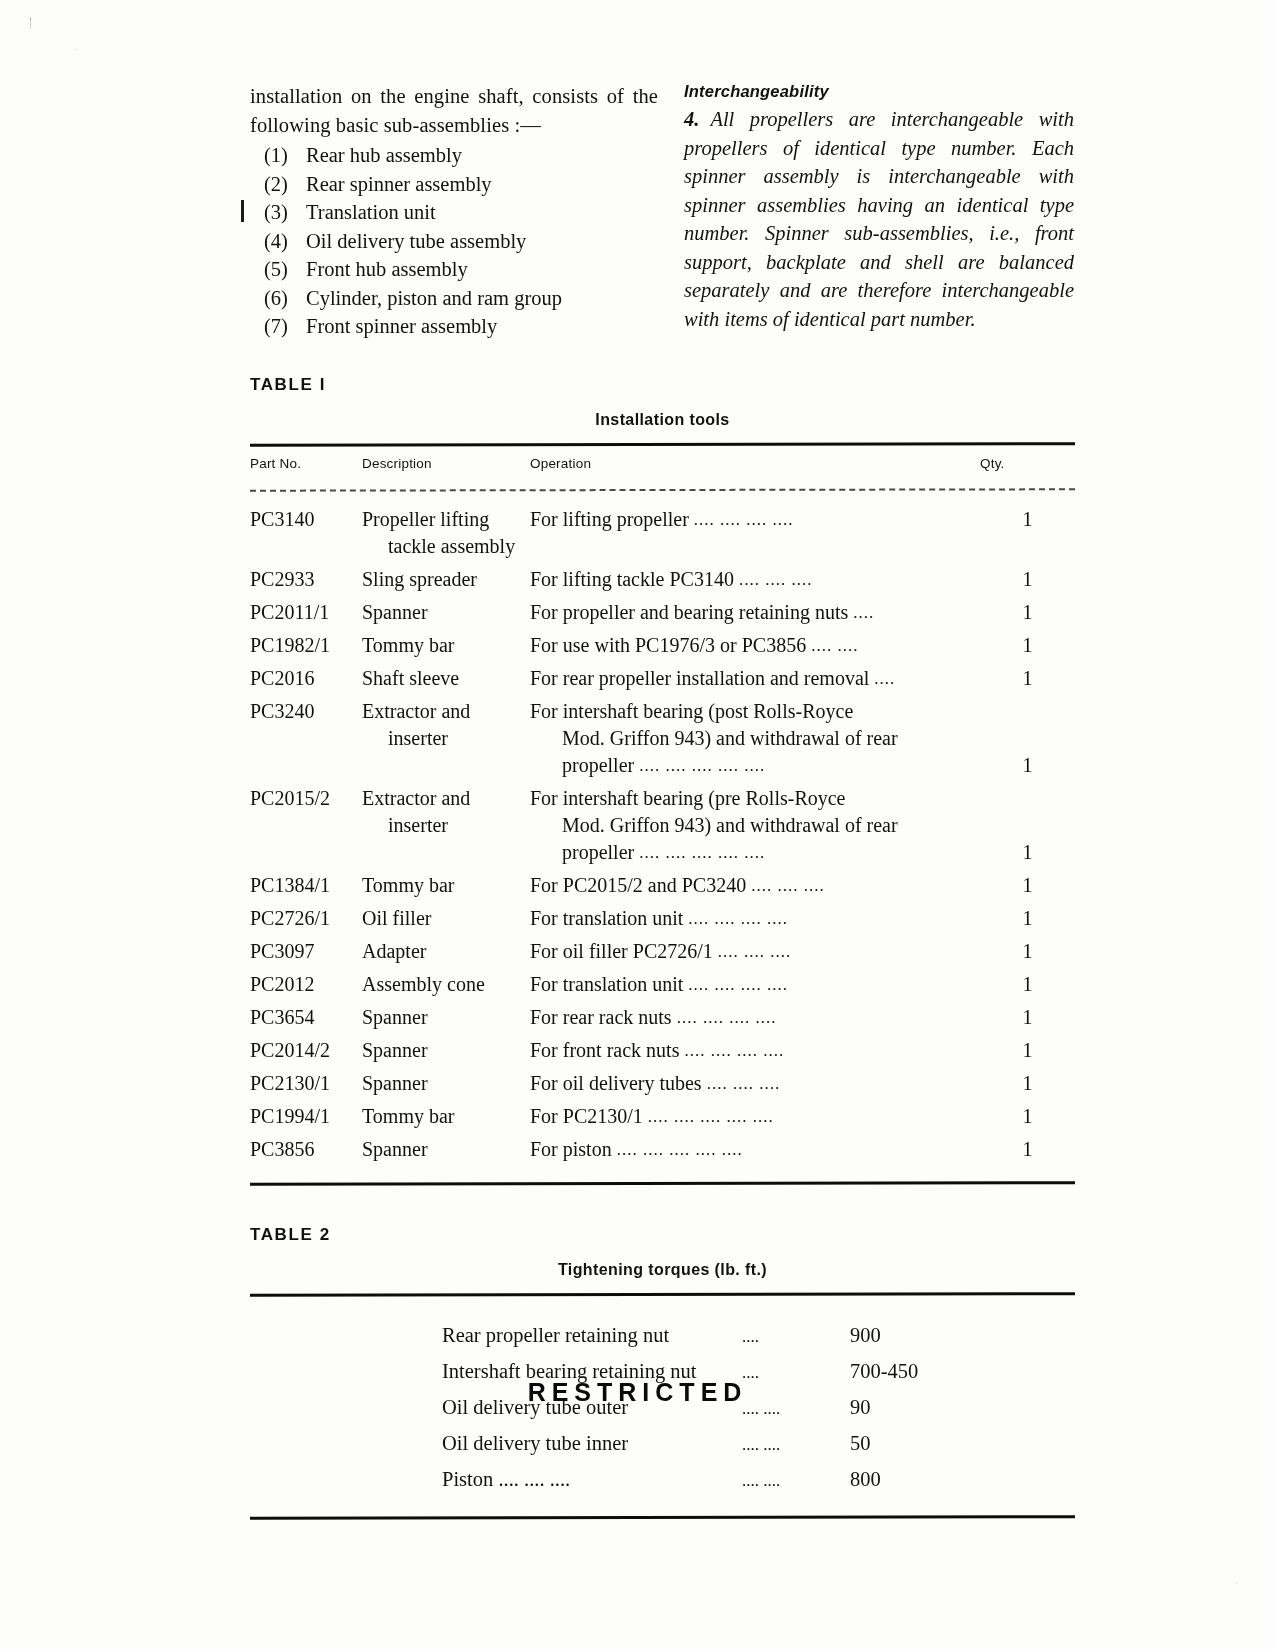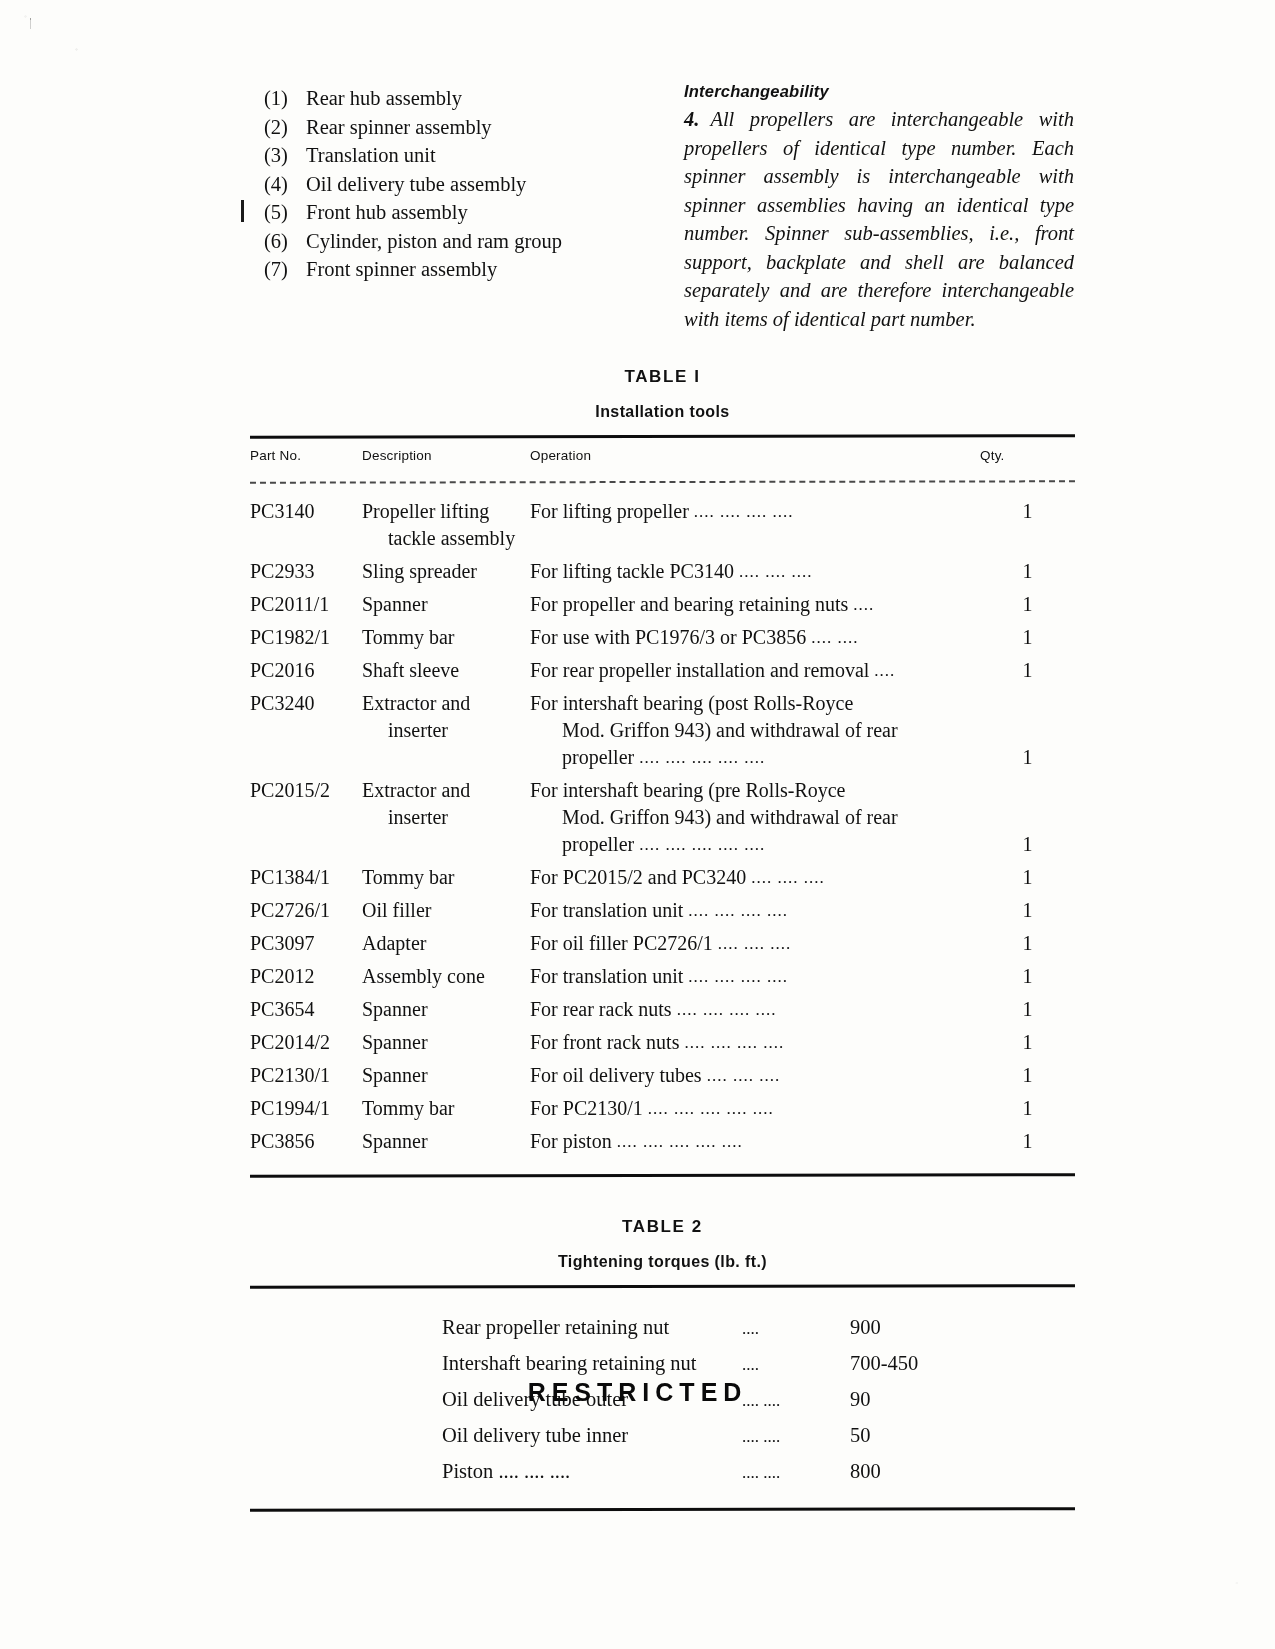--- a/index.html
+++ b/index.html
@@ -107,21 +107,21 @@
     opacity: .8;
   }
 
   
   .table-block { margin-top: 34px; }
   .table-title {
     font-family: "Liberation Sans", "DejaVu Sans", sans-serif;
     font-weight: bold;
     font-size: 17px;
     letter-spacing: 1.6px;
-    text-align: center;
+    text-align: left;
   }
   .table-subtitle {
     font-family: "Liberation Sans", "DejaVu Sans", sans-serif;
     font-weight: bold;
     font-size: 16px;
     letter-spacing: 0.4px;
     text-align: center;
     margin-top: 16px;
   }
 
@@ -221,20 +221,21 @@
   <div class="page-noise"></div>
 
   <div class="corner-smudge"></div>
   <div class="margin-tick"></div>
 
   <div class="content">
 
     <div class="columns">
 
       <div class="col-left">
+        <div class="para para-intro">installation on the engine shaft, consists of the following basic sub-assemblies :—</div>
 
         <ol class="sublist">
           <li>
             <span class="num">(1)</span>
             <span>Rear hub assembly</span>
           </li>
           <li>
             <span class="num">(2)</span>
             <span>Rear spinner assembly</span>
           </li>

